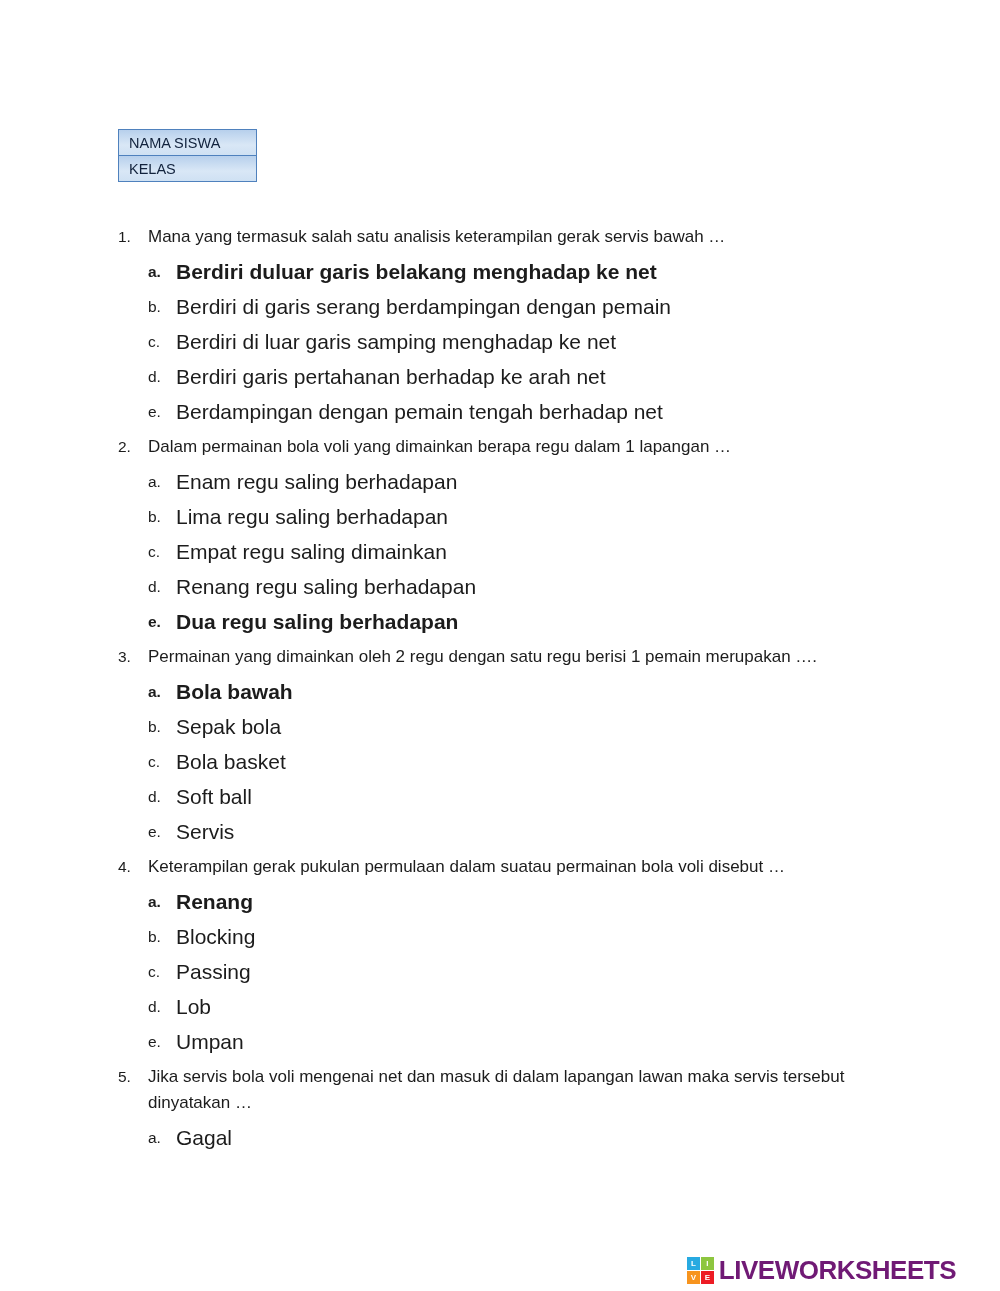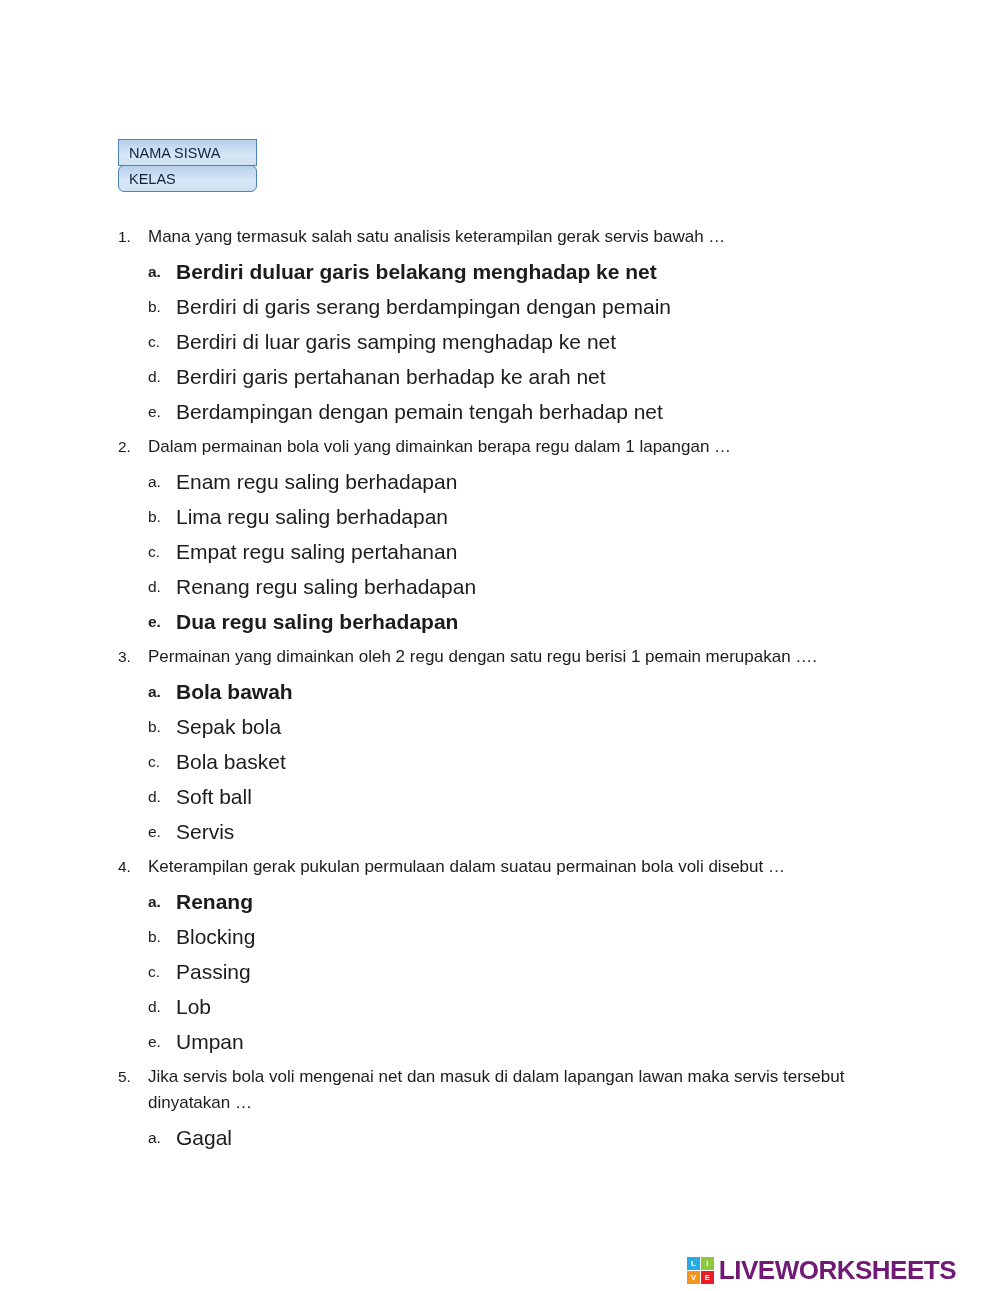--- a/index.html
+++ b/index.html
@@ -19,23 +19,22 @@
   .field-box {
     width: 139px;
     height: 27px;
     border: 1px solid #4f81bd;
     background: linear-gradient(180deg, #b7d0ec 0%, #d9e7f6 60%, #cfe1f3 100%);
     display: flex;
     align-items: center;
     padding-left: 10px;
     font-size: 14.5px;
     color: #12233d;
-    margin-top: 10px;
-  }
-  .field-box + .field-box { margin-top: -1px; border-radius: 6px; }
+  }
+  .field-box + .field-box { margin-top: -1px; }
 
   
   .questions {
     position: absolute;
     top: 224px;
     left: 118px;
     width: 772px;
   }
   .question { margin: 0; }
   .q-row { display: flex; margin-bottom: 9px; }
@@ -136,21 +135,21 @@
     <span class="opt-text">Enam regu saling berhadapan</span>
   </div>
 
   <div class="option">
     <span class="opt-letter">b.</span>
     <span class="opt-text">Lima regu saling berhadapan</span>
   </div>
 
   <div class="option">
     <span class="opt-letter">c.</span>
-    <span class="opt-text">Empat regu saling pertahanan</span>
+    <span class="opt-text">Empat regu saling dimainkan</span>
   </div>
 
   <div class="option">
     <span class="opt-letter">d.</span>
     <span class="opt-text">Renang regu saling berhadapan</span>
   </div>
 
   <div class="option bold">
     <span class="opt-letter">e.</span>
     <span class="opt-text">Dua regu saling berhadapan</span>

